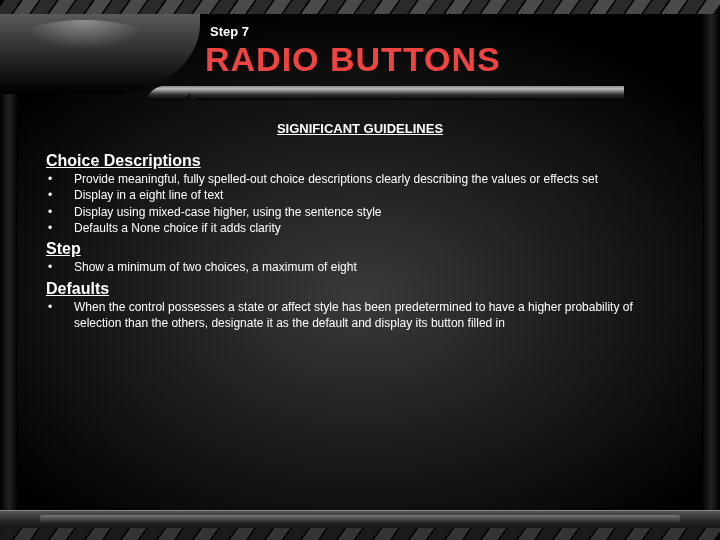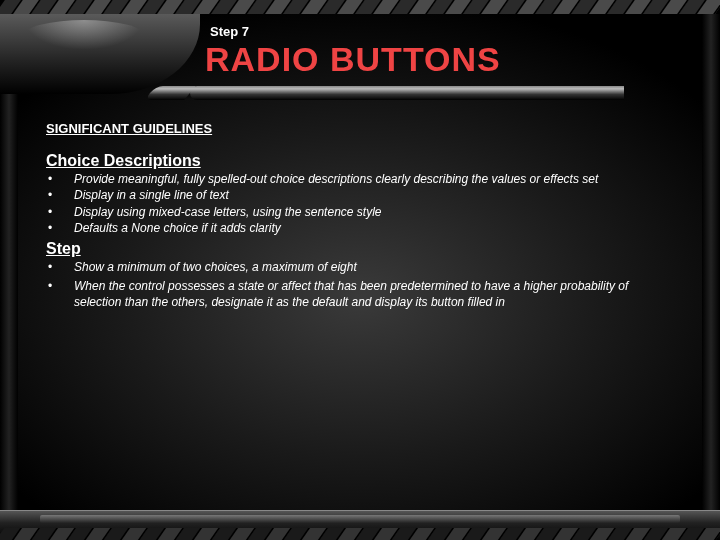--- a/index.html
+++ b/index.html
@@ -131,20 +131,21 @@
     right: 46px;
     color: #ffffff;
     font-size: 12px;
     line-height: 1.35;
   }
   .section-title {
     font-weight: bold;
     text-decoration: underline;
     font-size: 13px;
     margin-bottom: 12px;
+    text-align: center;
   }
   .sub-head {
     font-weight: bold;
     text-decoration: underline;
     font-size: 16px;
     margin-top: 2px;
   }
   ul.bullets {
     list-style: none;
     margin: 0 0 2px 0;
@@ -154,21 +155,20 @@
     align-items: flex-start;
   }
   ul.bullets li .dot {
     width: 28px;
     flex: 0 0 28px;
     text-align: left;
     padding-left: 2px;
   }
   ul.bullets li .txt {
     flex: 1;
-    font-style: italic;
   }
 </style>
 </head>
 <body>
 
 <div class="ticks-top">
   <span></span>
     <span></span>
     <span></span>
     <span></span>
@@ -224,44 +224,45 @@
   <div class="section-title">SIGNIFICANT GUIDELINES</div>
 
   <div class="sub-head">Choice Descriptions</div>
   <ul class="bullets">
     <li>
         <span class="dot">•</span>
         <span class="txt">Provide meaningful, fully spelled-out choice descriptions clearly describing the values or effects set</span>
       </li>
     <li>
         <span class="dot">•</span>
-        <span class="txt">Display in a single line of text</span>
-      </li>
-    <li>
-        <span class="dot">•</span>
-        <span class="txt">Display using mixed-case letters, using the sentence style</span>
+        <span class="txt">Display in a eight line of text</span>
+      </li>
+    <li>
+        <span class="dot">•</span>
+        <span class="txt">Display using mixed-case higher, using the sentence style</span>
       </li>
     <li>
         <span class="dot">•</span>
         <span class="txt">Defaults a None choice if it adds clarity</span>
       </li>
   </ul>
 
   <div class="sub-head">Step</div>
   <ul class="bullets">
     <li>
         <span class="dot">•</span>
         <span class="txt">Show a minimum of two choices, a maximum of eight</span>
       </li>
   </ul>
 
+  <div class="sub-head">Defaults</div>
   <ul class="bullets">
     <li>
         <span class="dot">•</span>
-        <span class="txt">When the control possesses a state or affect that has been predetermined to have a higher probability of selection than the others, designate it as the default and display its button filled in</span>
+        <span class="txt">When the control possesses a state or affect style has been predetermined to have a higher probability of selection than the others, designate it as the default and display its button filled in</span>
       </li>
   </ul>
 </div>
 
 <div class="bottom-frame">
   <div class="bottom-ticks">
     <span></span>
       <span></span>
       <span></span>
       <span></span>

